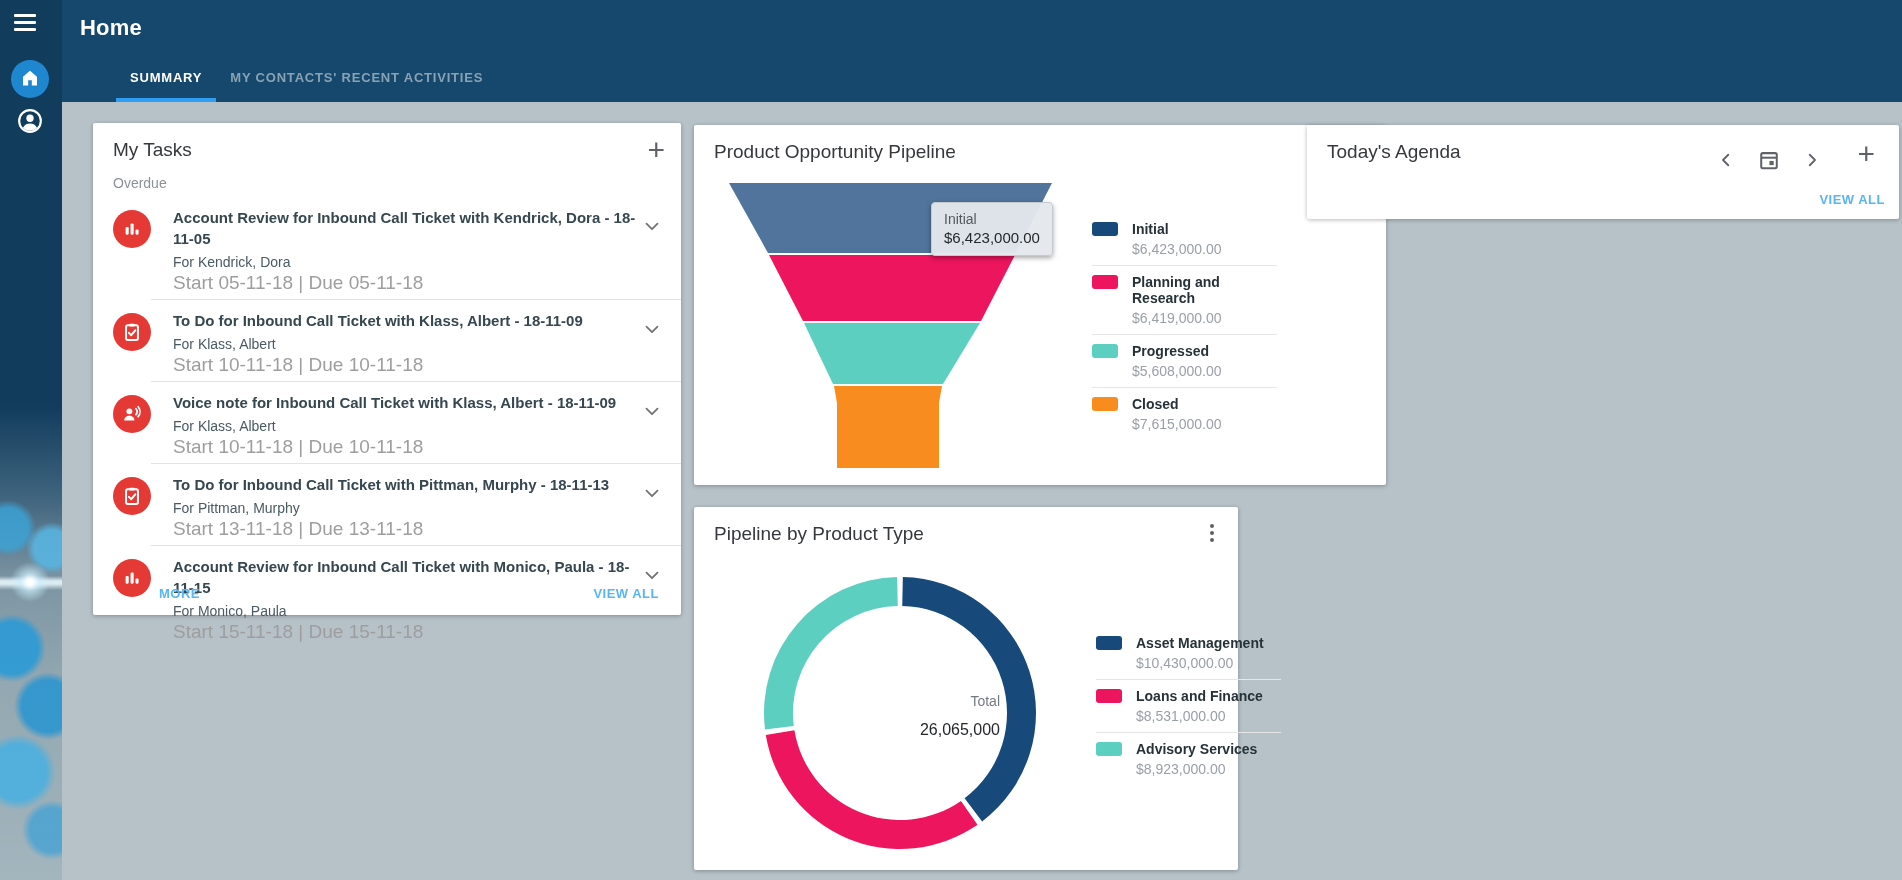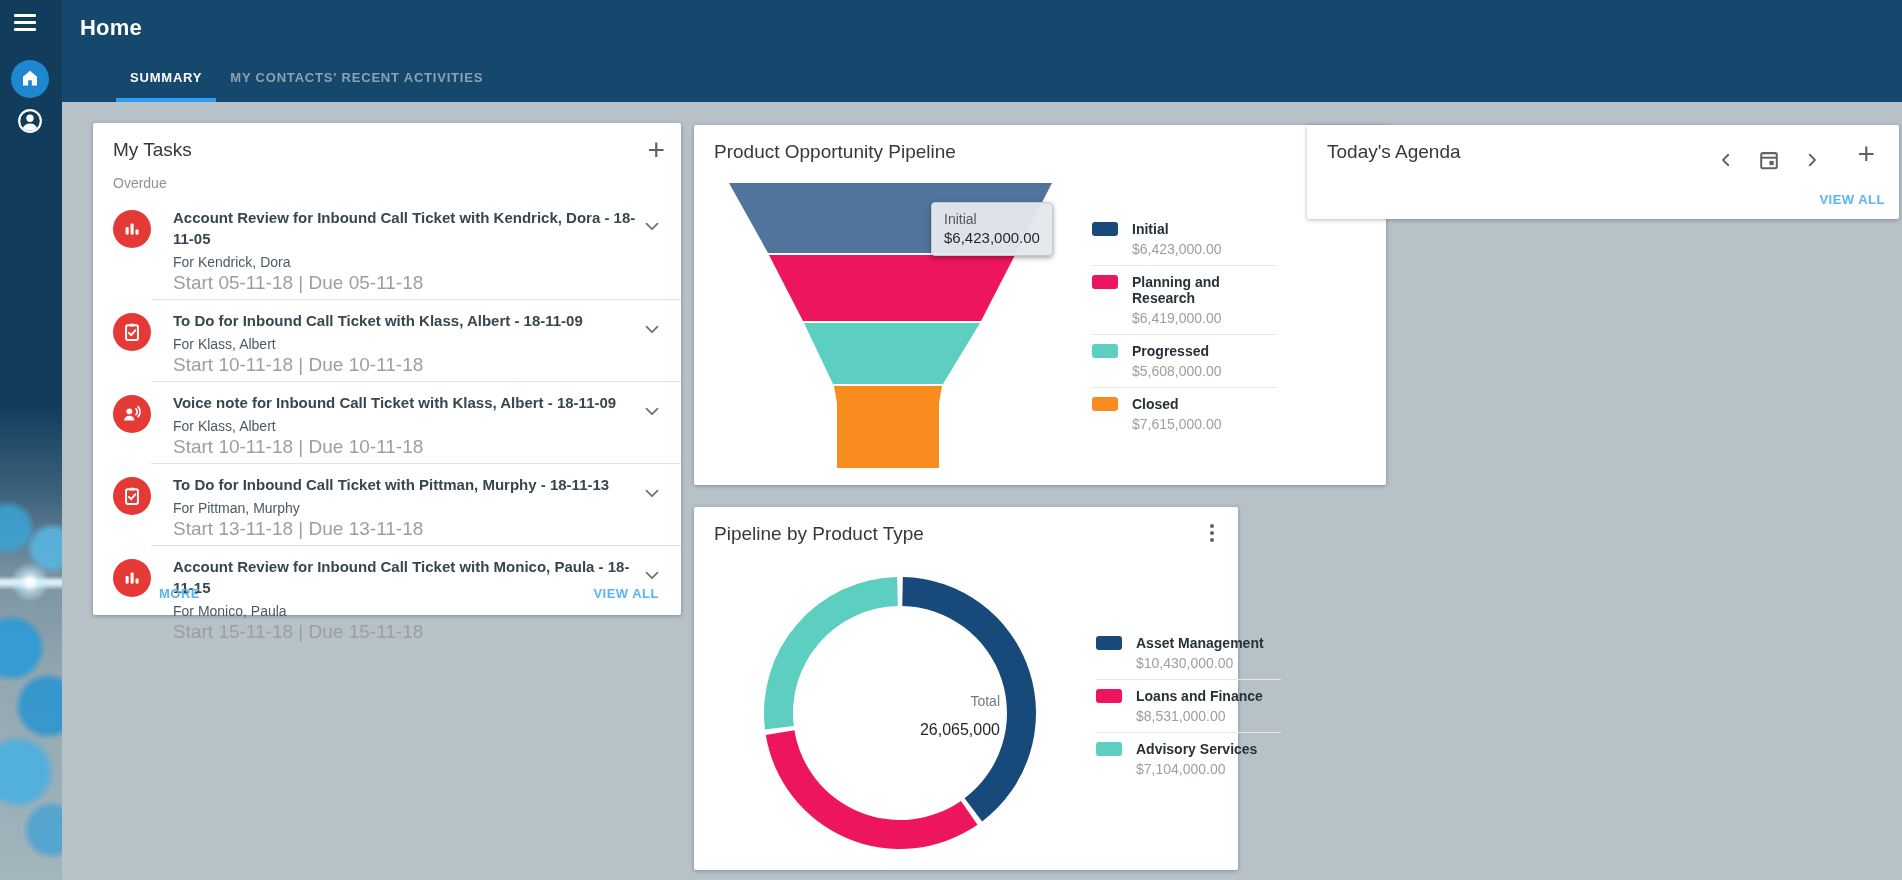--- a/index.html
+++ b/index.html
@@ -297,21 +297,21 @@
             <span class="legend-swatch" style="background: rgb(236, 21, 94);"></span>
             <div class="legend-label">Loans and Finance</div>
           </div>
           <div class="legend-value">$8,531,000.00</div>
         </div>
         <div class="legend-entry">
           <div class="legend-row">
             <span class="legend-swatch" style="background: rgb(93, 207, 192);"></span>
             <div class="legend-label">Advisory Services</div>
           </div>
-          <div class="legend-value">$7,104,000.00</div>
+          <div class="legend-value">$8,923,000.00</div>
         </div>
       </div>
   </section>
 
   <section class="card agenda-card">
     <div class="card-title">Today's Agenda</div>
     <div class="agenda-actions">
       <button class="abtn">
         <svg width="18" height="18" viewBox="0 0 24 24">
             <path d="M15 5 8 12l7 7" fill="none" stroke="#5f6368" stroke-width="2.4" stroke-linecap="round" stroke-linejoin="round"></path>

